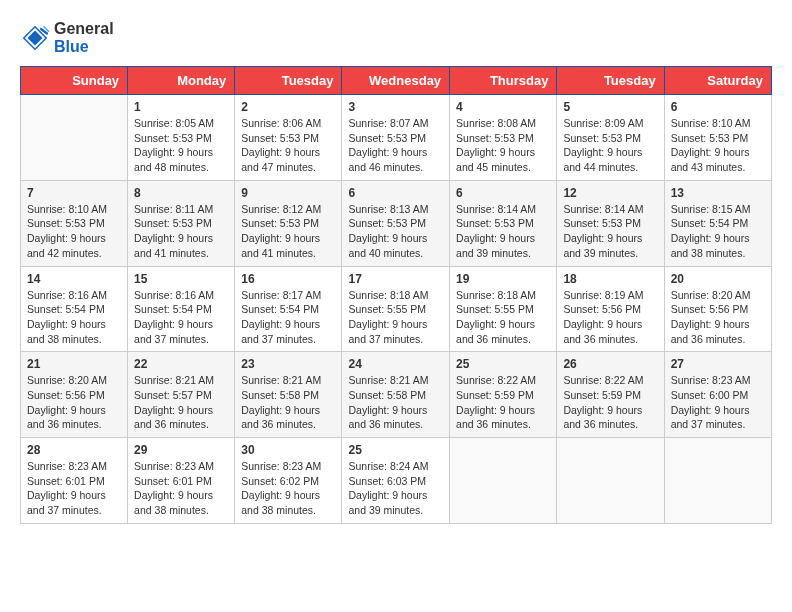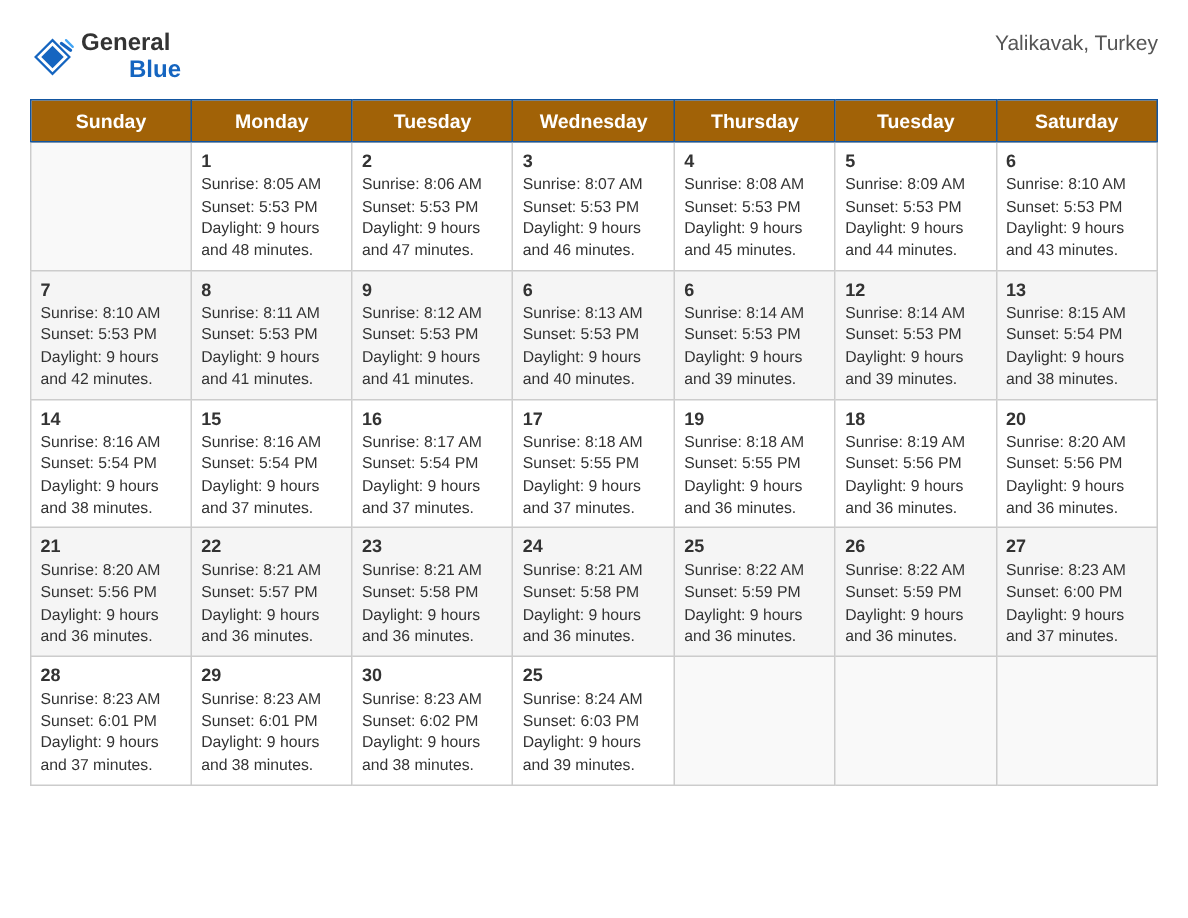--- a/index.html
+++ b/index.html
@@ -8,20 +8,21 @@
       background: #fff;
       width: 792px;
       min-height: 612px;
       padding: 20px;
     }
     .header {
       display: flex;
       justify-content: space-between;
       align-items: flex-start;
       margin-bottom: 10px;
+      flex-direction: column;
     }
     .logo {
       display: flex;
       align-items: center;
       gap: 4px;
     }
     .logo-icon {
       width: 30px;
       height: 30px;
     }
@@ -36,23 +37,23 @@
     .location {
       font-size: 14px;
       color: #555;
     }
     .calendar {
       width: 100%;
       border-collapse: collapse;
       border: 1px solid #ccc;
     }
     .calendar th {
-      background-color: #a16207;
+      background-color: #ef4444;
       color: #fff;
-      text-align: center;
+      text-align: right;
       padding: 6px 8px;
       font-size: 13px;
       border: 1px solid #1255a0;
     }
     .calendar td {
       vertical-align: top;
       padding: 5px 6px;
       border: 1px solid #ccc;
       width: 108px;
       min-height: 80px;
@@ -87,25 +88,24 @@
 <div class="header">
   <div class="logo">
     <svg class="logo-icon" viewBox="0 0 40 40">
       <polygon points="20,5 35,20 20,35 5,20" fill="none" stroke="#1565c0" stroke-width="2"></polygon>
       <polygon points="20,10 30,20 20,30 10,20" fill="#1565c0"></polygon>
       <path d="M28,8 L36,14" stroke="#1565c0" stroke-width="3" stroke-linecap="round"></path>
       <path d="M32,5 L38,11" stroke="#42a5f5" stroke-width="2" stroke-linecap="round"></path>
     </svg>
     <div>
       <div style="font-size:16px; font-weight:bold; color:#333;">General</div>
-      <div style="font-size:16px; font-weight:bold; color:#1565c0;margin-left:32px;">Blue</div>
+      <div style="font-size:16px; font-weight:bold; color:#1565c0;">Blue</div>
     </div>
   </div>
   <div class="title-block">
-    <div class="location">Yalikavak, Turkey</div>
   </div>
 </div>
 
 <table class="calendar">
   <thead>
     <tr>
     <th>Sunday</th>
         <th>Monday</th>
         <th>Tuesday</th>
         <th>Wednesday</th>

